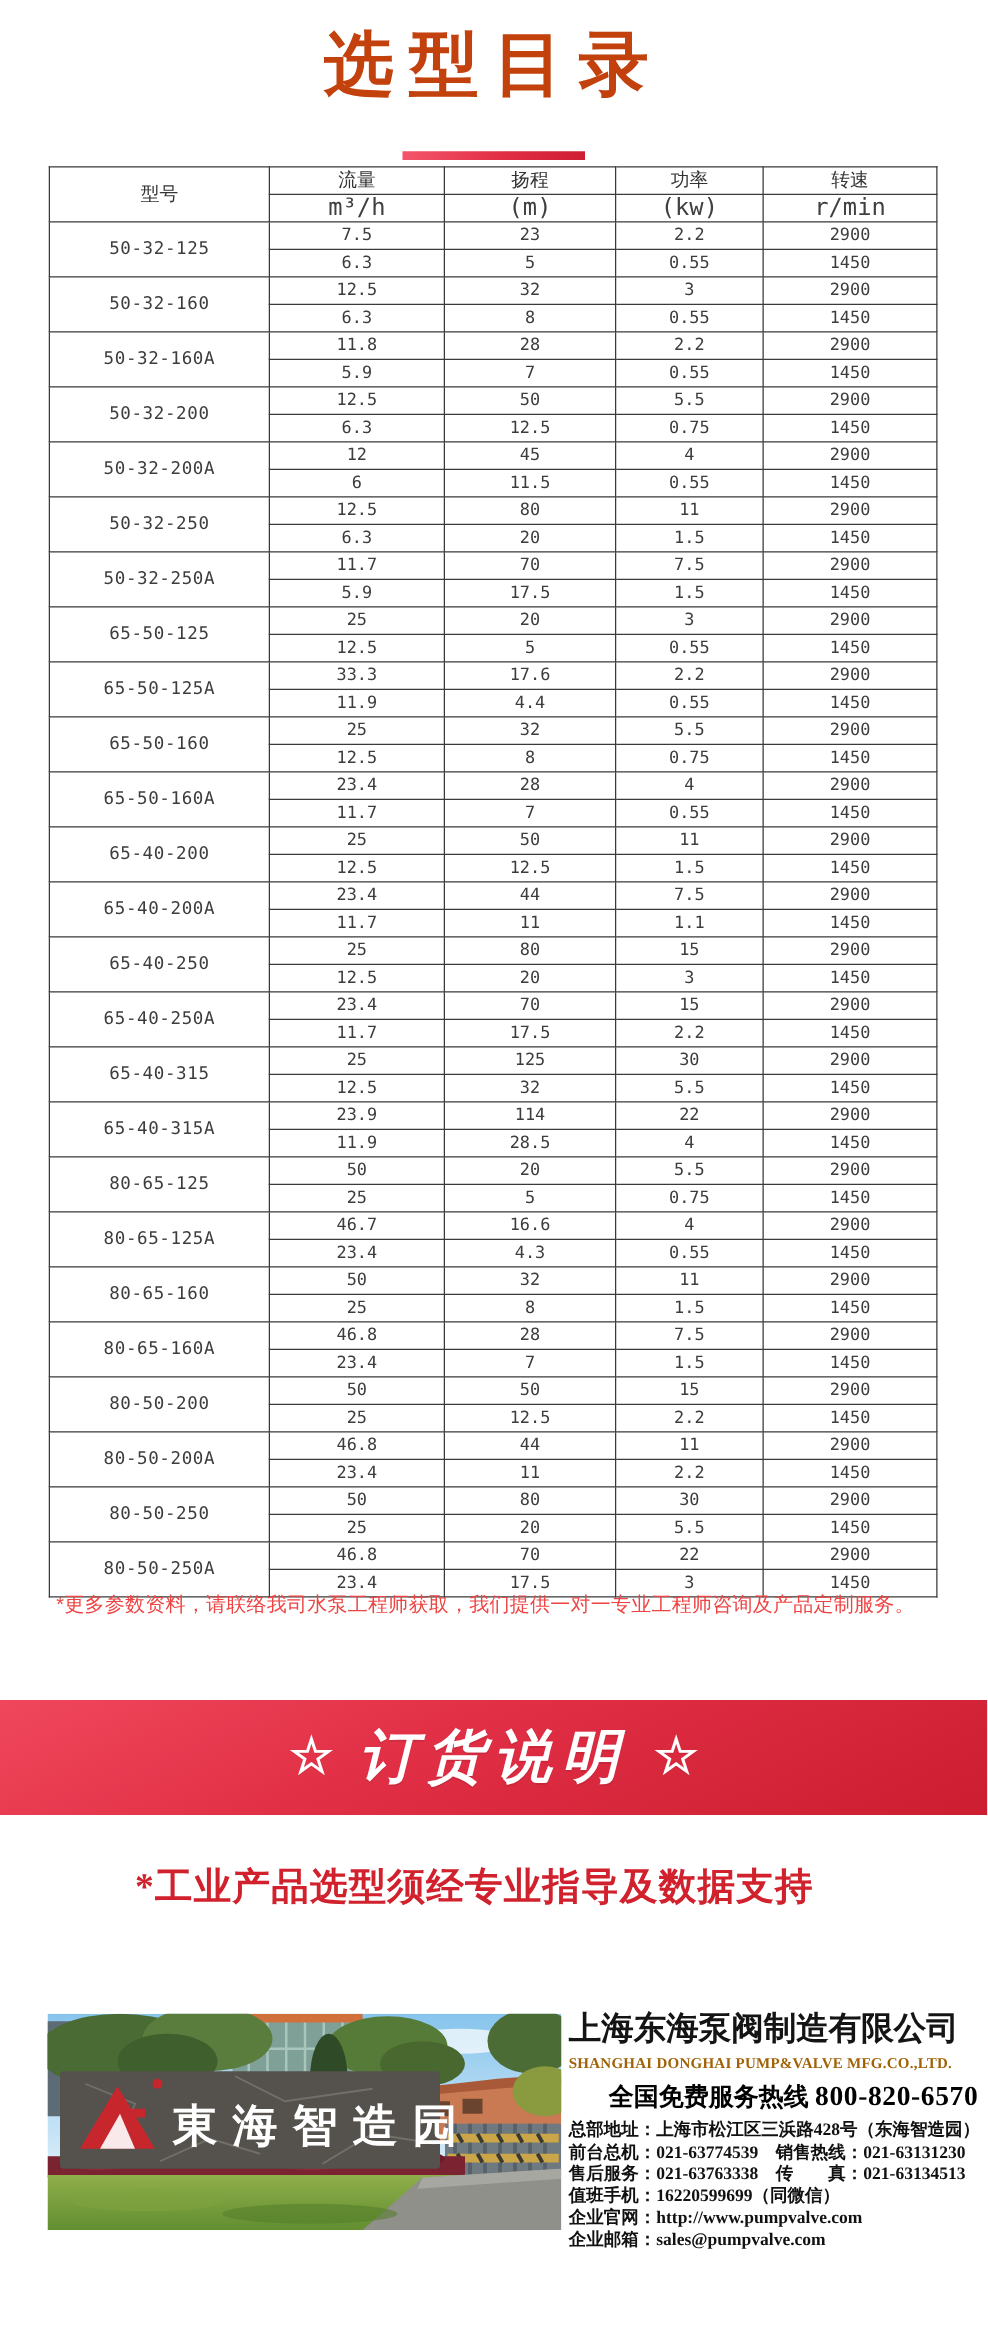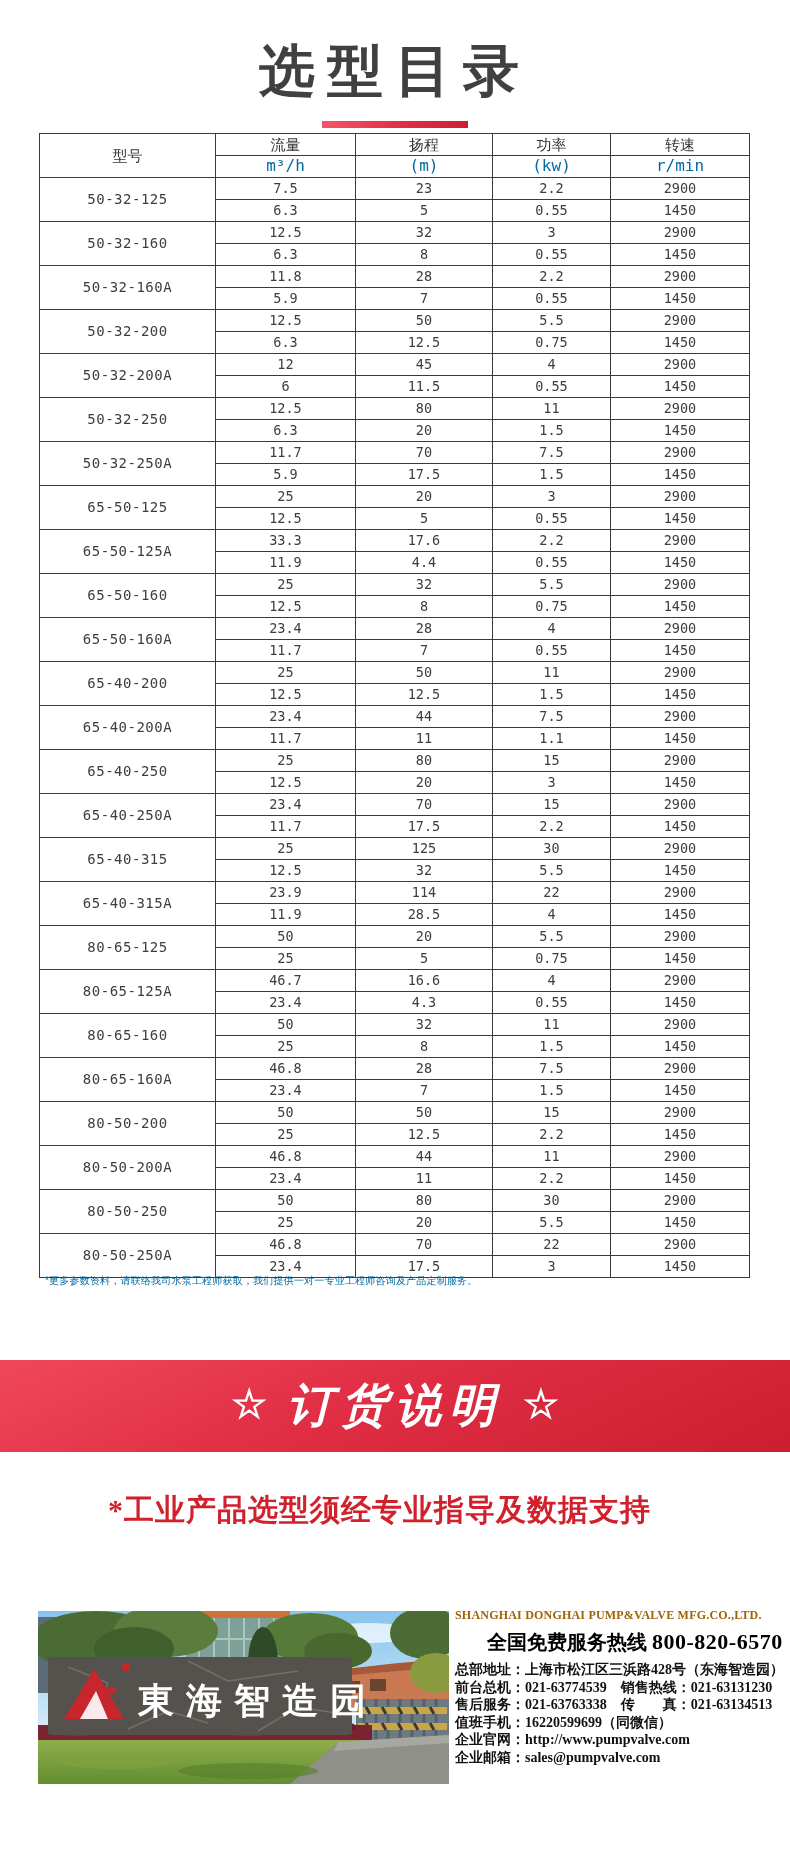--- a/index.html
+++ b/index.html
@@ -6,49 +6,49 @@
   .page {
     position:relative; width:790px; height:1875px; margin:0 auto;
     background:#ffffff; overflow:hidden;
     font-family:"Liberation Sans", sans-serif;
   }
 
   
   .page-title {
     position:absolute; top:14px; left:0; width:790px;
     text-align:center; font-size:56px; font-weight:bold;
-    color:#404040; letter-spacing:12px;margin-top:20px;
+    color:#c2410c; letter-spacing:12px;
   }
   .title-underline {
     position:absolute; top:121px; left:322px; width:146px; height:7px;
     background:linear-gradient(90deg,#f4556b 0%, #e12e44 55%, #cf1e33 100%);
   }
 
   
   .spec-table {
     position:absolute; top:133px; left:39px; width:710px;
     border-collapse:collapse; table-layout:fixed;
   }
   .spec-table th, .spec-table td {
     border:1px solid #3a3a3a; padding:0; text-align:center; vertical-align:middle;
     height:21px; line-height:1.05; overflow:hidden;
   }
   .spec-table thead th { font-weight:normal; font-size:15px; color:#333; }
   .spec-table .units th {
-    font-family:"DejaVu Sans Mono", monospace; font-size:16px; color:#0369a1;
+    font-family:"DejaVu Sans Mono", monospace; font-size:19px; color:#404040;
   }
   .spec-table td {
     font-family:"DejaVu Sans Mono", monospace; font-size:13.5px; color:#3d3d3d;
   }
   .spec-table td.model { font-size:14px; letter-spacing:0.5px; }
 
   
   .footnote {
     position:absolute; top:1274px; left:45px; width:700px;
-    font-size:10px; color:#0369a1; letter-spacing:0.2px;
+    font-size:16px; color:#ef4444; letter-spacing:0.2px;
   }
 
   
   .order-banner {
     position:absolute; top:1360px; left:0; width:790px; height:92px;
     background:linear-gradient(155deg,#f0475c 0%, #e02e44 45%, #cc1e30 100%);
     display:flex; align-items:center; justify-content:center;
   }
   .order-banner-inner {
     display:flex; align-items:center; gap:20px;
@@ -569,20 +569,21 @@
 
       <rect x="0" y="129" width="411" height="44" fill="url(#lawn)"></rect>
       <polygon points="300,131 411,124 411,173 252,173" fill="#90908b"></polygon>
       <polygon points="300,131 411,124 411,132 296,140" fill="#a7a7a1"></polygon>
       <ellipse cx="80" cy="150" rx="60" ry="8" fill="#7da33f" opacity="0.7"></ellipse>
       <ellipse cx="210" cy="160" rx="70" ry="8" fill="#557f2b" opacity="0.6"></ellipse>
     </svg>
   </div>
 
   <div class="footer-info">
+    <div class="company-cn">上海东海泵阀制造有限公司</div>
     <div class="company-en">SHANGHAI DONGHAI PUMP&amp;VALVE MFG.CO.,LTD.</div>
     <div class="hotline">
       <span>全国免费服务热线</span>
       <span class="num">800-820-6570</span>
     </div>
     <div class="contacts">
         <div class="contact-line">总部地址：上海市松江区三浜路428号（东海智造园）</div>
         <div class="contact-line">前台总机：021-63774539　销售热线：021-63131230</div>
         <div class="contact-line">售后服务：021-63763338　传　　真：021-63134513</div>
         <div class="contact-line">值班手机：16220599699（同微信）</div>

